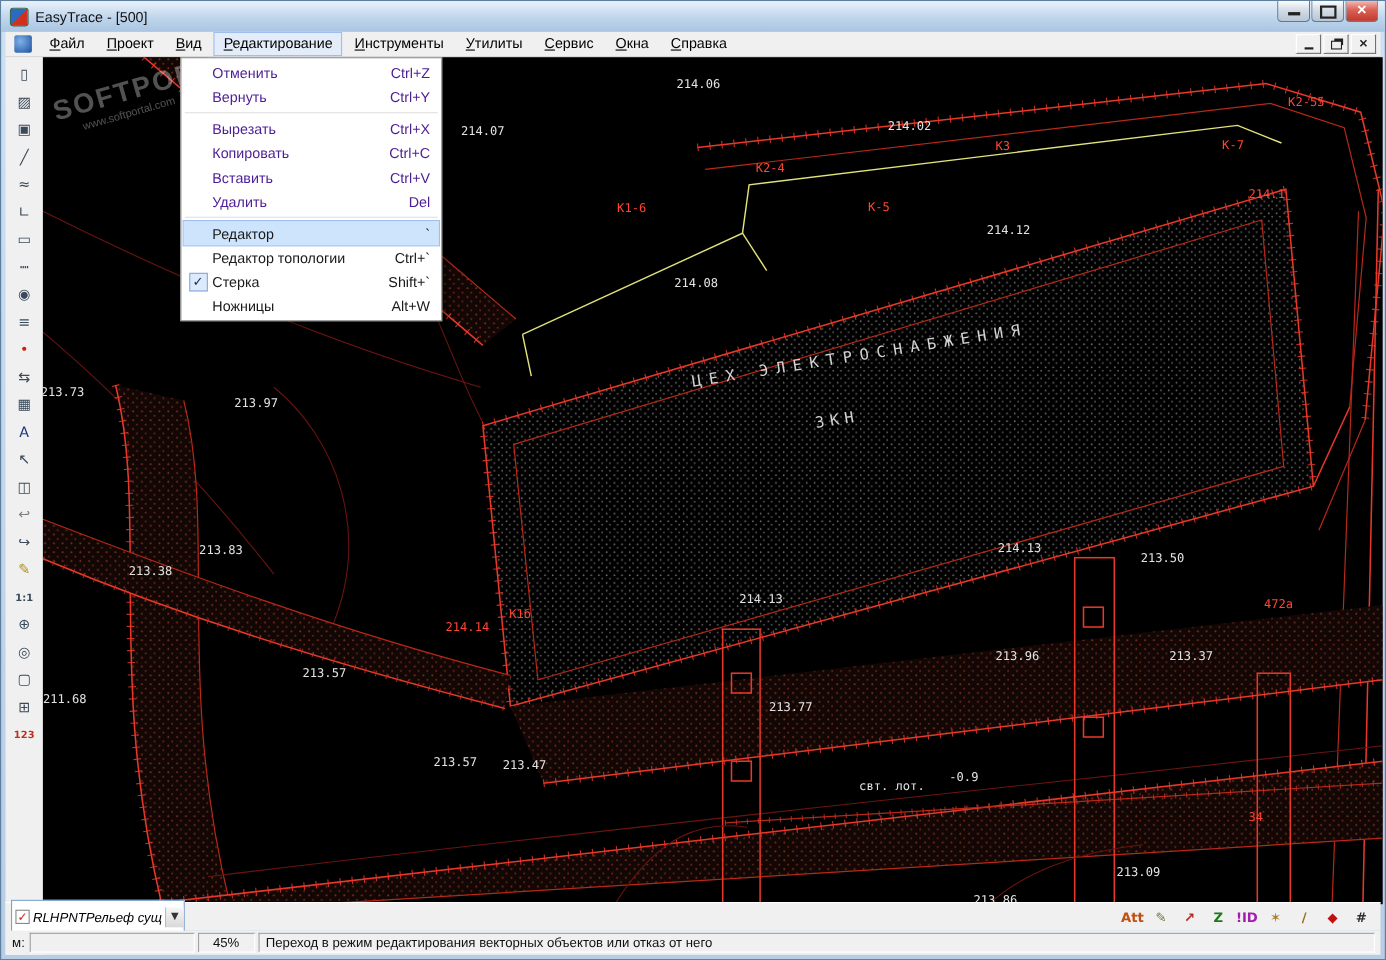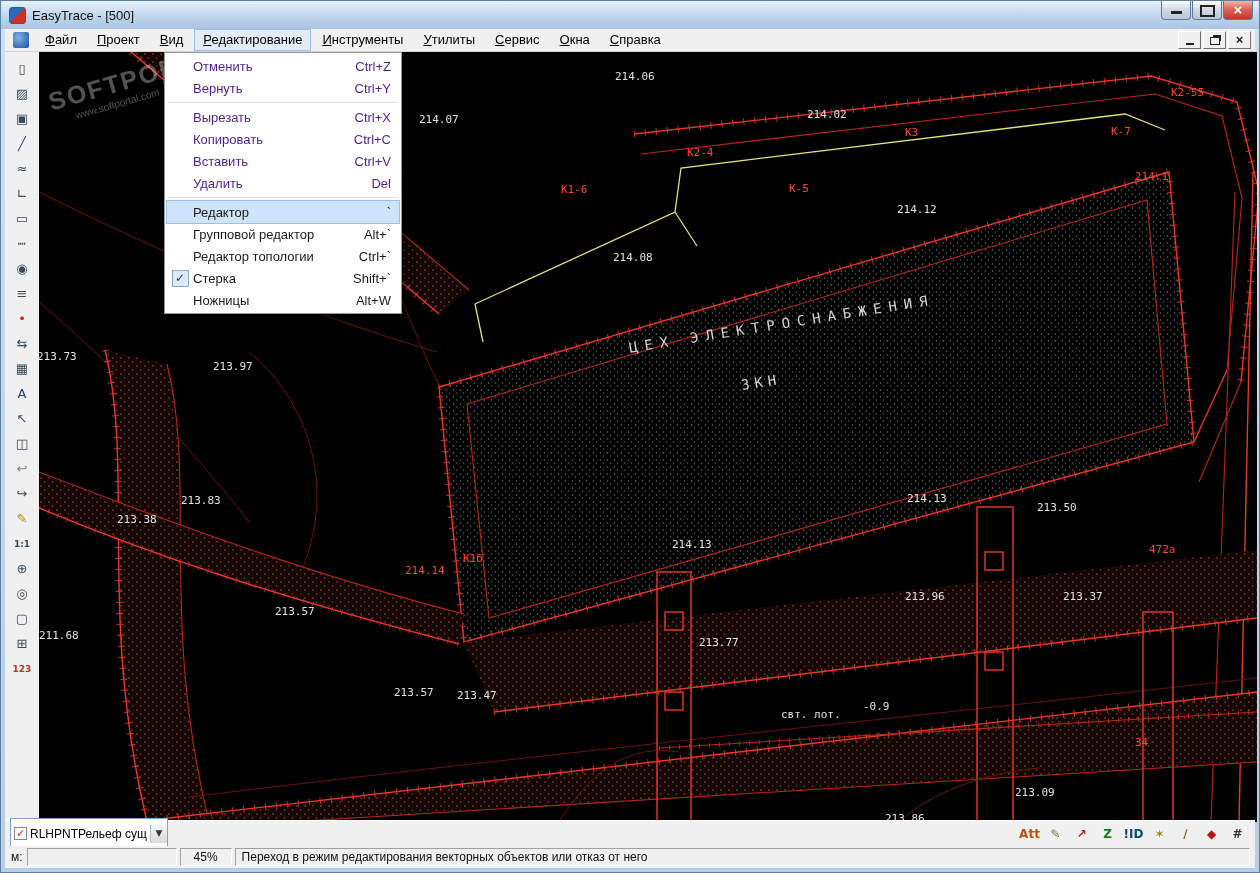--- a/index.html
+++ b/index.html
@@ -67,21 +67,21 @@
   .mrow .sc{margin-left:auto;padding-left:20px;}
   .mrow.dis{color:#4c1d95;}
   .mrow.hi{background:#cde4fc;outline:1px solid #9ebef0;}
   .chk{width:17px;height:17px;border:1px solid #8aa8d0;background:#dceafc;text-align:center;
        font:12px/15px "DejaVu Sans",sans-serif;color:#16315e;}
   .chk::before{content:"✓";}
   .sep{height:1px;background:#e0e0e0;margin:3px 1px;}
   
   .layerbar{position:absolute;left:4px;right:4px;bottom:26px;height:26px;background:#f0f0f0;
             display:flex;align-items:center;padding:0 5px;border-top:1px solid #fff;}
-  .combo{display:flex;align-items:center;height:32px;width:158px;background:#fff;border:1px solid #7da2ce;}
+  .combo{display:flex;align-items:center;height:32px;width:158px;background:#fff;border:1px solid #7da2ce;font-style:italic;}
   .combo .cchk{width:13px;height:13px;border:1px solid #888;margin:0 3px;background:#fff;
                font:11px/12px "DejaVu Sans",sans-serif;color:#d02010;text-align:center;}
   .combo .cchk::before{content:"✓";}
   .combo .ctext{flex:1;font-size:12px;white-space:nowrap;overflow:hidden;}
   .combo .cbtn{width:17px;height:18px;background:linear-gradient(#f6f6f6,#d8d8d8);border-left:1px solid #aebfd0;
                text-align:center;font:9px/17px "DejaVu Sans",sans-serif;color:#333;}
   .combo .cbtn::before{content:"▼";}
   .righttb{margin-left:auto;display:flex;align-items:center;}
   .rtb{width:25px;height:22px;margin-left:1px;background:transparent;border:1px solid transparent;
        font:bold 12px/20px "DejaVu Sans",sans-serif;text-align:center;padding:0;cursor:default;}
@@ -318,25 +318,20 @@
           <span class="sc">Del</span>
         </div>
         <div class="sep"></div>
         <div class="mrow hi">
           <span class="gut"></span>
           <span class="lab">Редактор</span>
           <span class="sc">`</span>
         </div>
         <div class="mrow">
           <span class="gut"></span>
-          <span class="lab">Групповой редактор</span>
-          <span class="sc">Alt+`</span>
-        </div>
-        <div class="mrow">
-          <span class="gut"></span>
           <span class="lab">Редактор топологии</span>
           <span class="sc">Ctrl+`</span>
         </div>
         <div class="mrow">
           <span class="gut">
             <span class="chk"></span>
           </span>
           <span class="lab">Стерка</span>
           <span class="sc">Shift+`</span>
         </div>
@@ -352,21 +347,21 @@
     <div class="combo">
       <span class="cchk"></span>
       <span class="ctext">RLHPNTРельеф сущ</span>
       <span class="cbtn"></span>
     </div>
     <div class="righttb">
         <button class="rtb" style="color: rgb(192, 80, 16);">Att</button>
         <button class="rtb" style="color: rgb(112, 112, 48);">✎</button>
         <button class="rtb" style="color: rgb(192, 32, 32);">↗</button>
         <button class="rtb" style="color: rgb(26, 122, 26);">Z</button>
-        <button class="rtb" style="color: #0c4a6e;">!ID</button>
+        <button class="rtb" style="color: #a21caf;">!ID</button>
         <button class="rtb" style="color: rgb(176, 128, 32);">✶</button>
         <button class="rtb" style="color: rgb(144, 112, 32);">∕</button>
         <button class="rtb" style="color: rgb(192, 16, 16);">◆</button>
         <button class="rtb" style="color: rgb(48, 48, 48);">#</button>
       </div>
   </div>
 
   <div class="statusbar">
     <span class="sb-prefix">м:</span>
     <span class="sfield sb-coord"></span>

